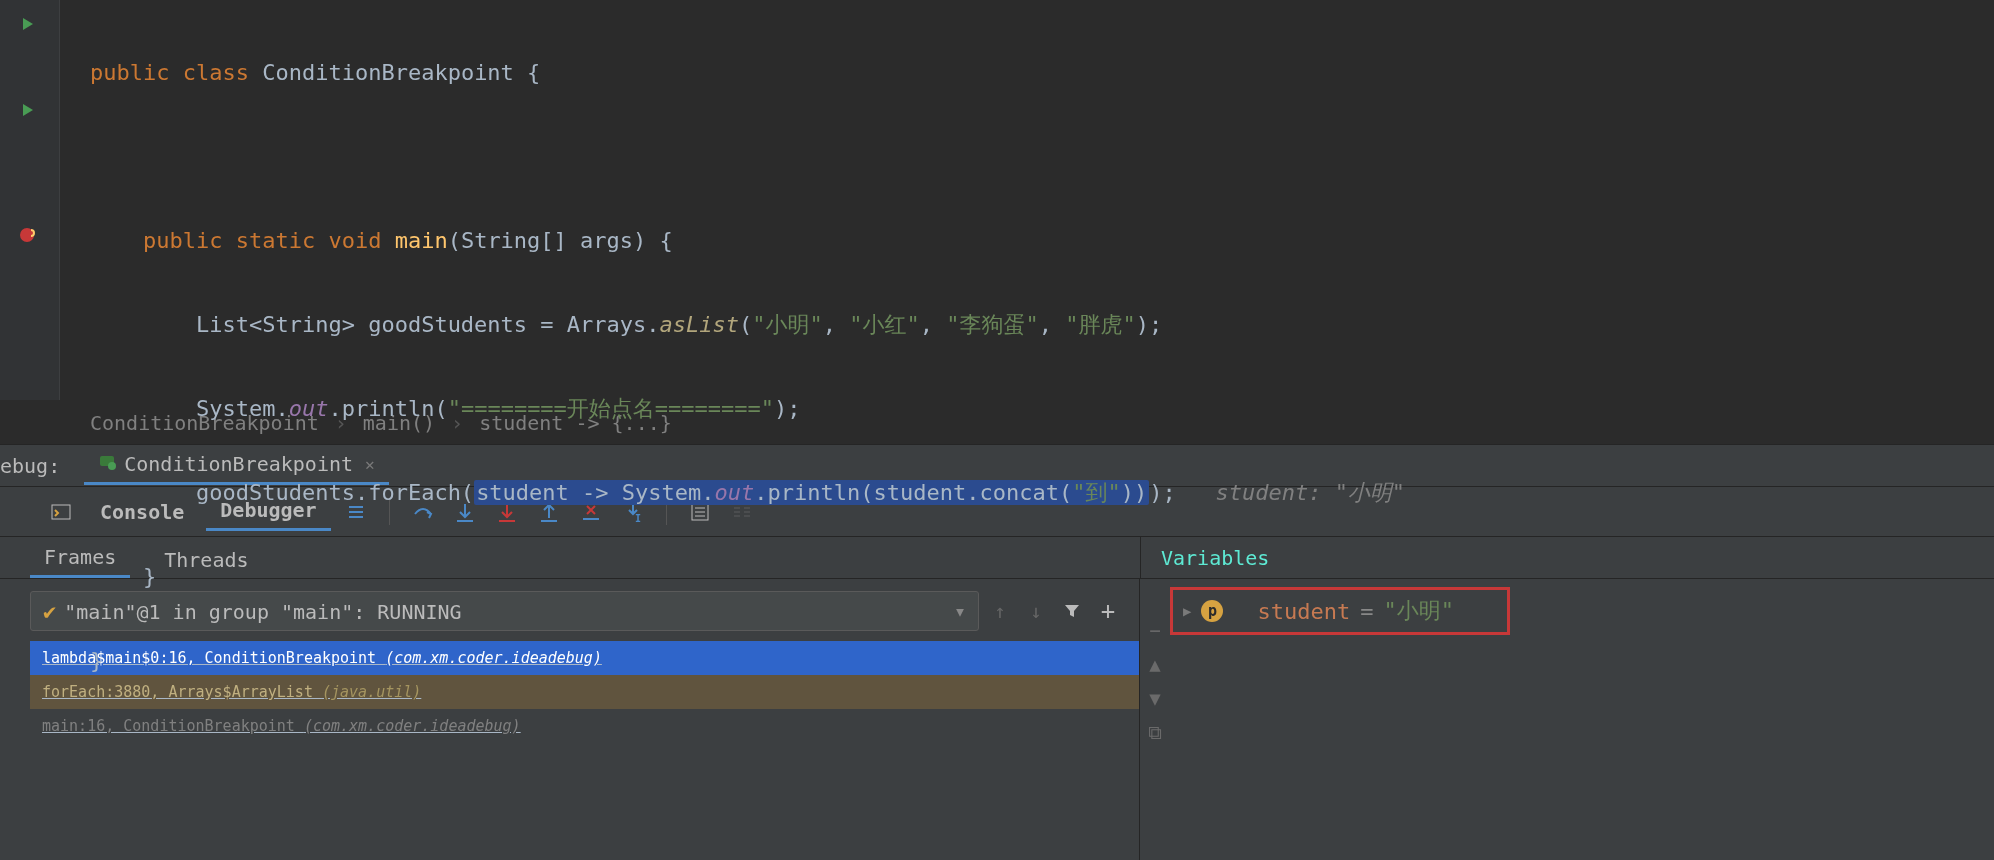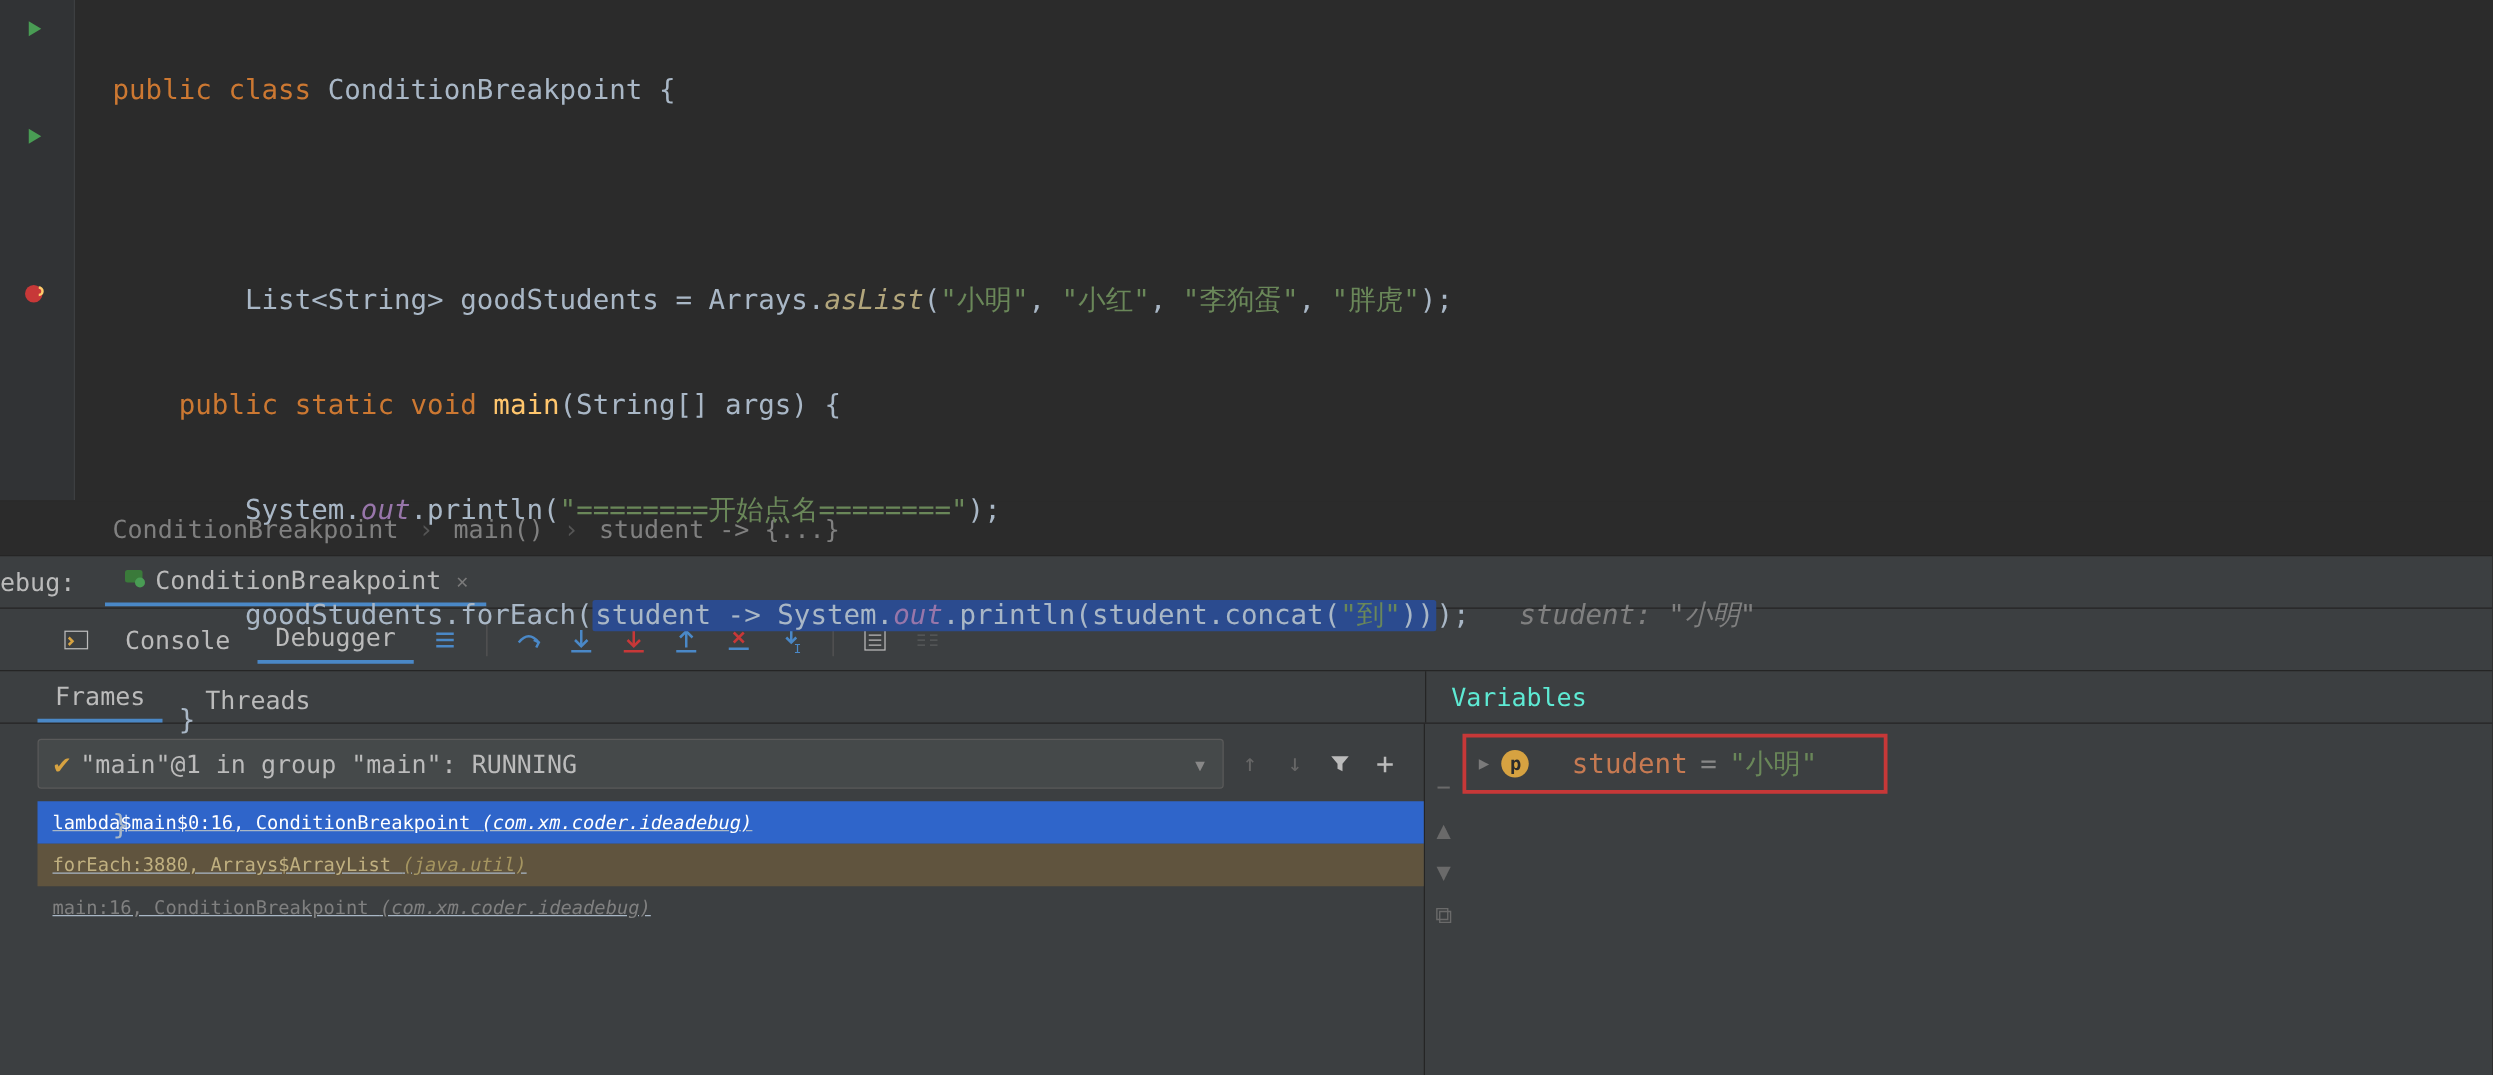--- a/index.html
+++ b/index.html
@@ -86,20 +86,21 @@
   .debug-tab .close { color:#7a7a7a; font-size:16px; margin-left:4px;}
   .run-icon-small svg rect{fill:#3a7a3a;}
   .toolbar {
     display:flex;
     align-items:center;
     height:50px;
     border-bottom:1px solid #252525;
     padding-left: 44px;
     gap:8px;
     font-size: 20px;
+    font-weight: bold;
   }
   .tool-tab { padding:6px 14px; color:#bbb; cursor:pointer; }
   .tool-tab.active { border-bottom:3px solid #4a88c7; }
   .tool-sep { width:1px; height:26px; background:#555; margin:0 8px; }
   .tool-btn { width:34px; height:34px; display:flex;align-items:center;justify-content:center; cursor:pointer; }
   .frames-bar {
     display:flex;
     height:42px;
     border-bottom:1px solid #252525;
   }
@@ -173,22 +174,22 @@
       <svg viewBox="0 0 18 18" width="18" height="18">
           <circle cx="9" cy="9" r="7" fill="#c73838"></circle>
           <path d="M6 9h6M9 6v6" stroke="#fff" stroke-width="0" fill="none"></path>
           <path d="M13 4 a3 3 0 0 1 0 6" stroke="#ffcb6b" stroke-width="2" fill="none"></path>
         </svg>
     </div>
   </div>
   <div class="code">
 <div><span class="kw">public </span><span class="kw">class </span><span>ConditionBreakpoint </span><span>{</span></div>
 <div>&nbsp;</div>
+<div><span>    </span><span class="kw">public </span><span class="kw">static </span><span class="kw">void </span><span class="method">main</span><span>(String[] args) {</span></div>
 <div><span>        </span><span>List&lt;String&gt; goodStudents = Arrays.</span><span class="static-call">asList</span><span>(</span><span class="str">"小明"</span><span>, </span><span class="str">"小红"</span><span>, </span><span class="str">"李狗蛋"</span><span>, </span><span class="str">"胖虎"</span><span>);</span></div>
-<div><span>    </span><span class="kw">public </span><span class="kw">static </span><span class="kw">void </span><span class="method">main</span><span>(String[] args) {</span></div>
 <div><span>        </span><span>System.</span><span class="static-field">out</span><span>.println(</span><span class="str">"========开始点名========"</span><span>);</span></div>
 <div><span>        </span><span>goodStudents.forEach(</span><span class="highlight-bp"><span>student -&gt; System.</span><span class="static-field">out</span><span>.println(student.concat(</span><span class="str">"到"</span><span>))</span></span><span>);   </span><span class="comment">student: "小明"</span></div>
 <div>    }</div>
 <div>}</div>
   </div>
 </div>
 
 <div class="breadcrumbs">
   <span>ConditionBreakpoint</span>
   <span class="crumb-sep">›</span>

